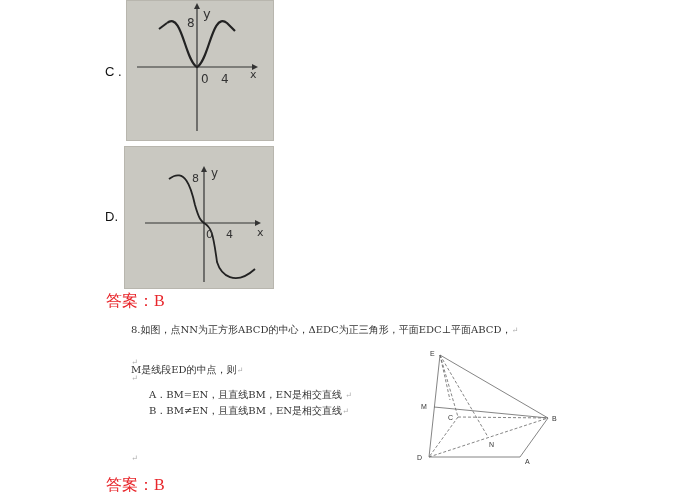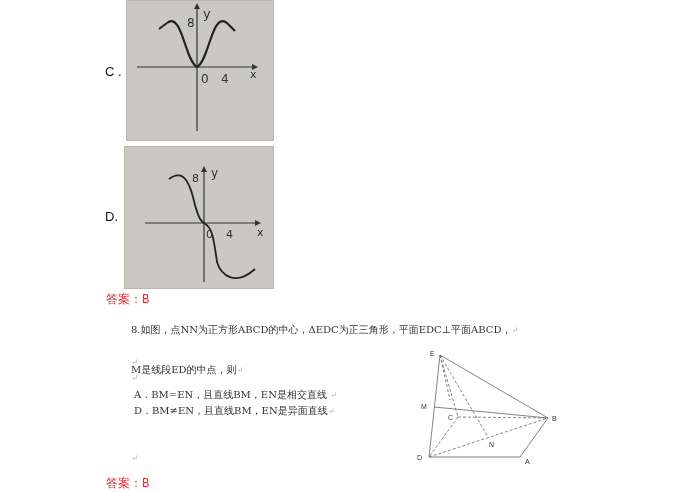--- a/index.html
+++ b/index.html
@@ -1,21 +1,21 @@
 <!DOCTYPE html>
 <html><head>
 <meta charset="utf-8">
 <style>
   html, body { margin:0; padding:0; }
   body { width:700px; height:492px; background:#ffffff; position:relative; overflow:hidden;
          font-family:"DejaVu Serif","Liberation Serif",serif; color:#222; }
   .abs { position:absolute; }
   .opt-label { font-family:"Liberation Sans","DejaVu Sans",sans-serif; font-size:13px; color:#111; }
   .photo { background:#c9c8c1; border:1px solid #b8b6ae; }
-  .answer { color:#e8262b; font-size:12px; font-family:Liberation Mono, monospace; }
+  .answer { color:#e8262b; font-size:16px; font-family:Liberation Serif, serif; }
   .qtext { font-size:10px; color:#333; line-height:14px; white-space:nowrap; }
   .para { color:#aaa; font-size:8px; }
   .opt-line { font-size:10px; color:#333; white-space:nowrap; height:16px; line-height:16px; }
 </style>
 </head>
 <body>
 
 <div class="abs opt-label" style="left:105px;top:64px;">C .</div>
 <div class="abs photo" style="left:126px;top:0px;width:146px;height:139px;">
   <svg width="146" height="139" viewBox="0 0 146 139">
@@ -53,23 +53,23 @@
 
 <div class="abs qtext" style="left:131px;top:323px;">
   <span>8.如图，点NN为正方形ABCD的中心，ΔEDC为正三角形，平面EDC⊥平面ABCD，</span><span class="para">↵</span>
 </div>
 <div class="abs qtext" style="left:131px;top:339px;margin-top:24px;">
   <span>M是线段ED的中点，则</span><span class="para">↵</span>
 </div>
 <div class="abs para" style="left:131px;top:358px;">↵</div>
 <div class="abs para" style="left:131px;top:374px;">↵</div>
 
-<div class="abs" style="left:134px;top:387px;">
+<div class="abs" style="left:149px;top:387px;">
   <div class="opt-line"><span>A．BM=EN，且直线BM，EN是相交直线</span> <span class="para">↵</span></div>
-  <div class="opt-line"><span>D．BM≠EN，且直线BM，EN是异面直线</span><span class="para">↵</span></div>
+  <div class="opt-line"><span>B．BM≠EN，且直线BM，EN是相交直线</span><span class="para">↵</span></div>
 </div>
 <div class="abs para" style="left:131px;top:454px;">↵</div>
 
 <div class="abs" style="left:410px;top:340px;width:160px;height:130px;">
   <svg width="160" height="130" viewBox="0 0 160 130">
     <g stroke="#666" stroke-width="0.8" fill="none">
 
       <line x1="30" y1="15" x2="138" y2="78"></line>
       <line x1="30" y1="15" x2="19" y2="117"></line>
       <line x1="19" y1="117" x2="110" y2="117"></line>

